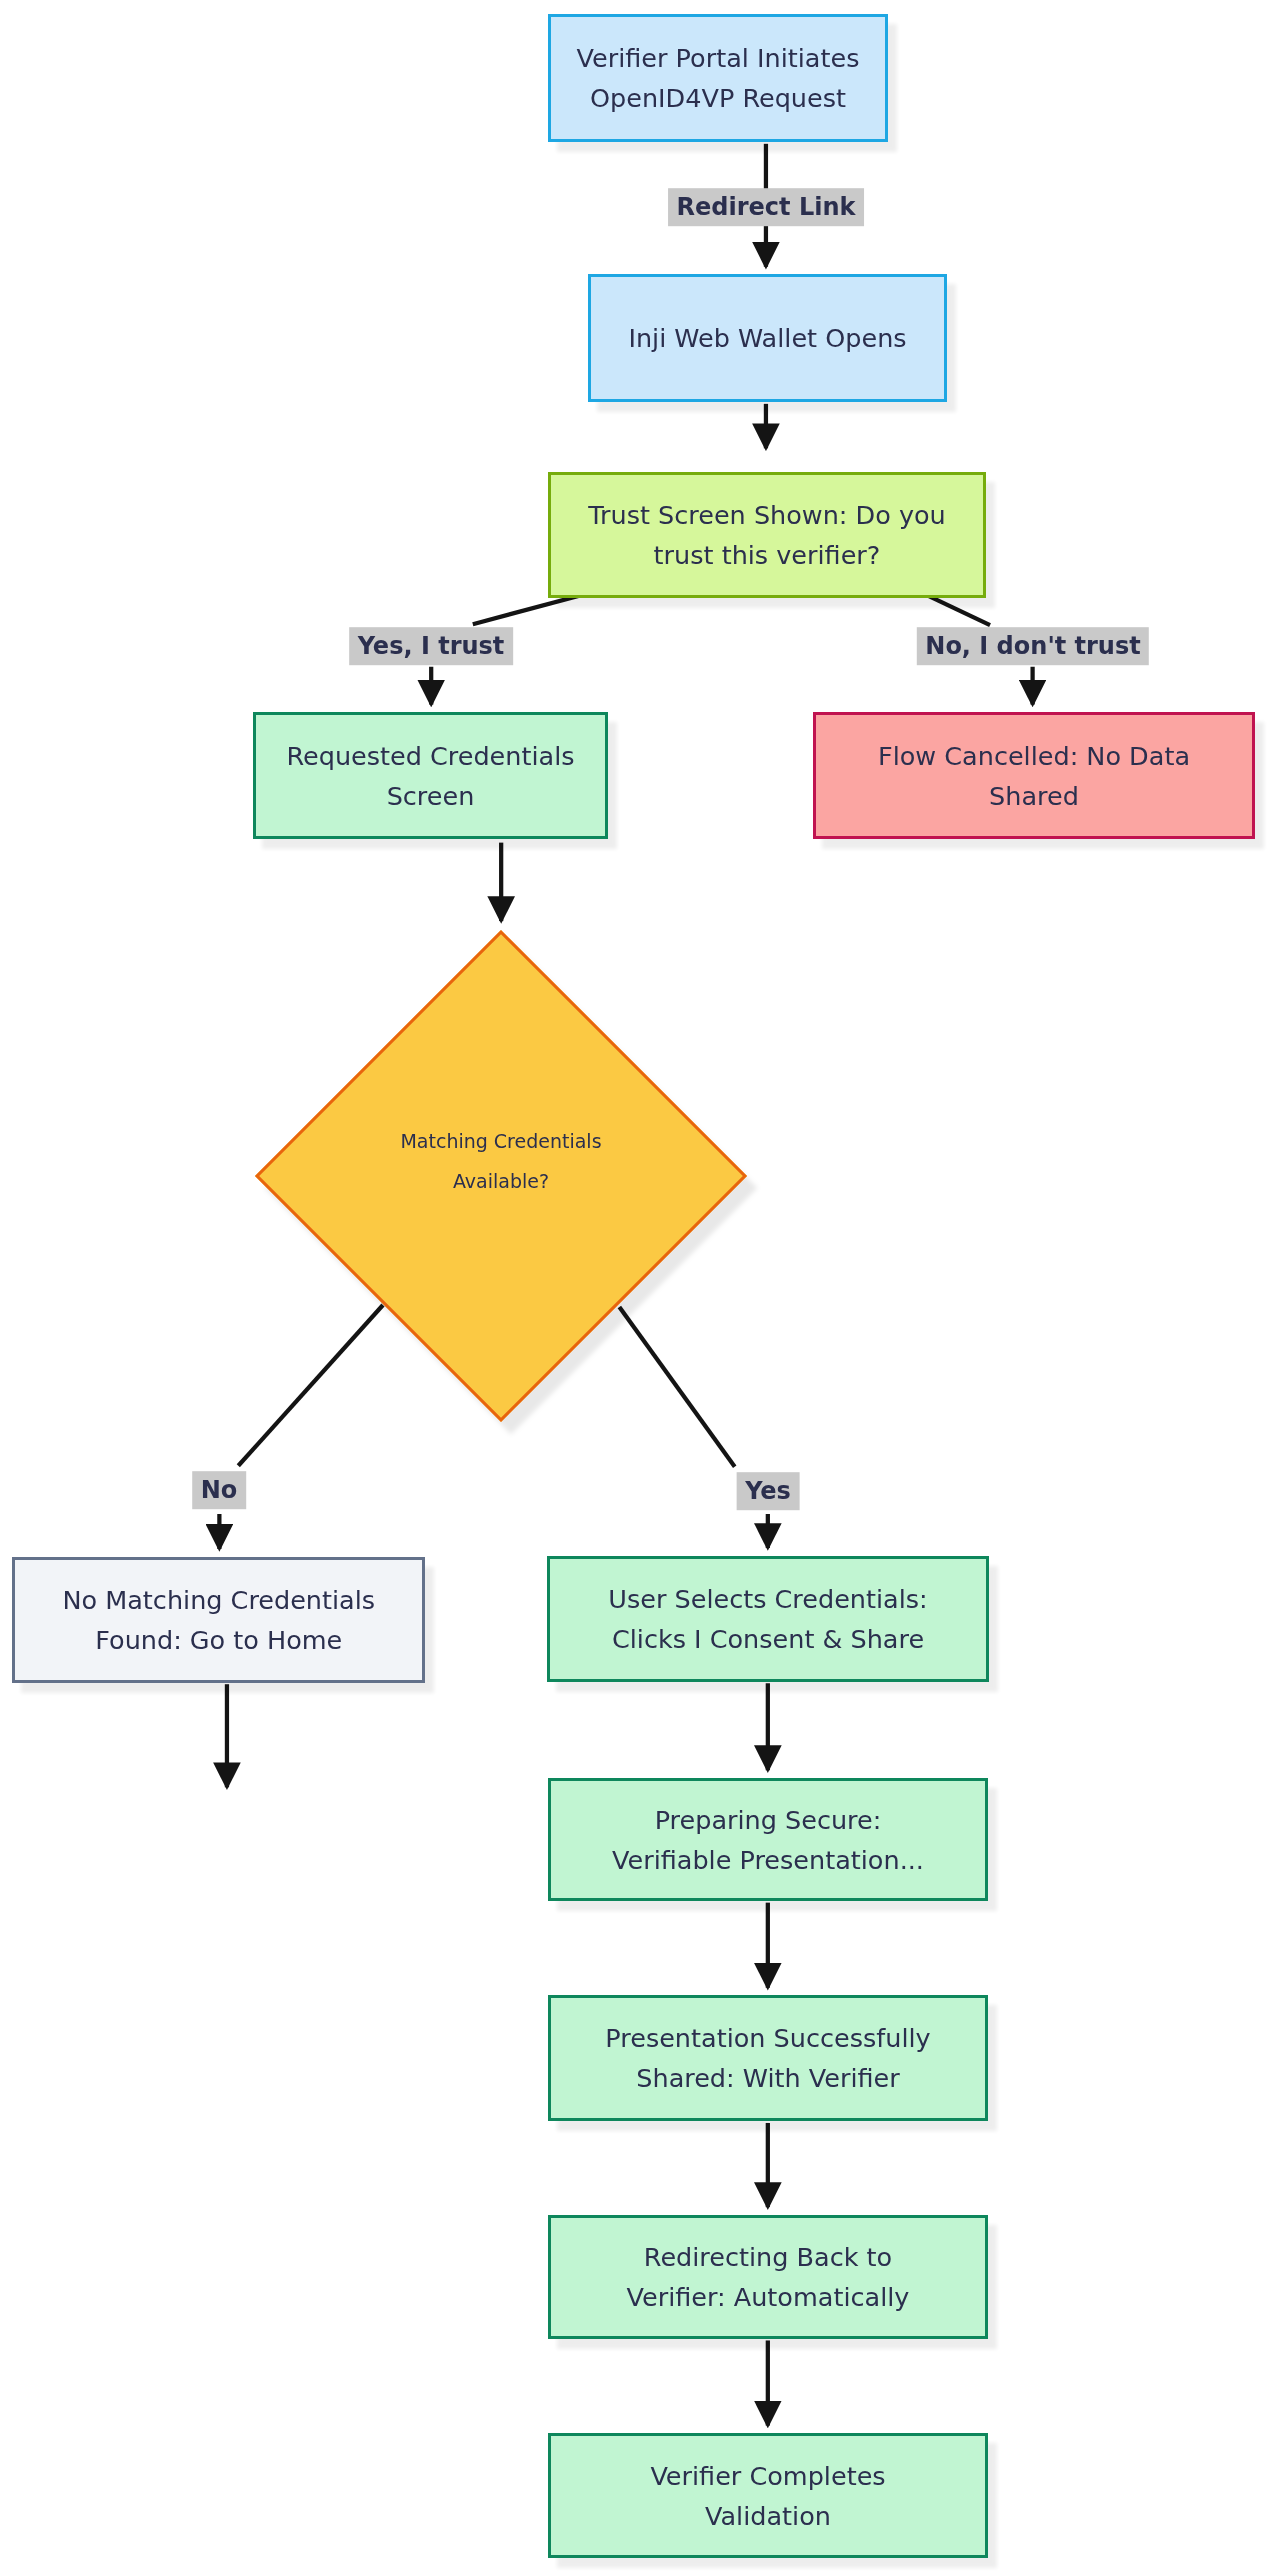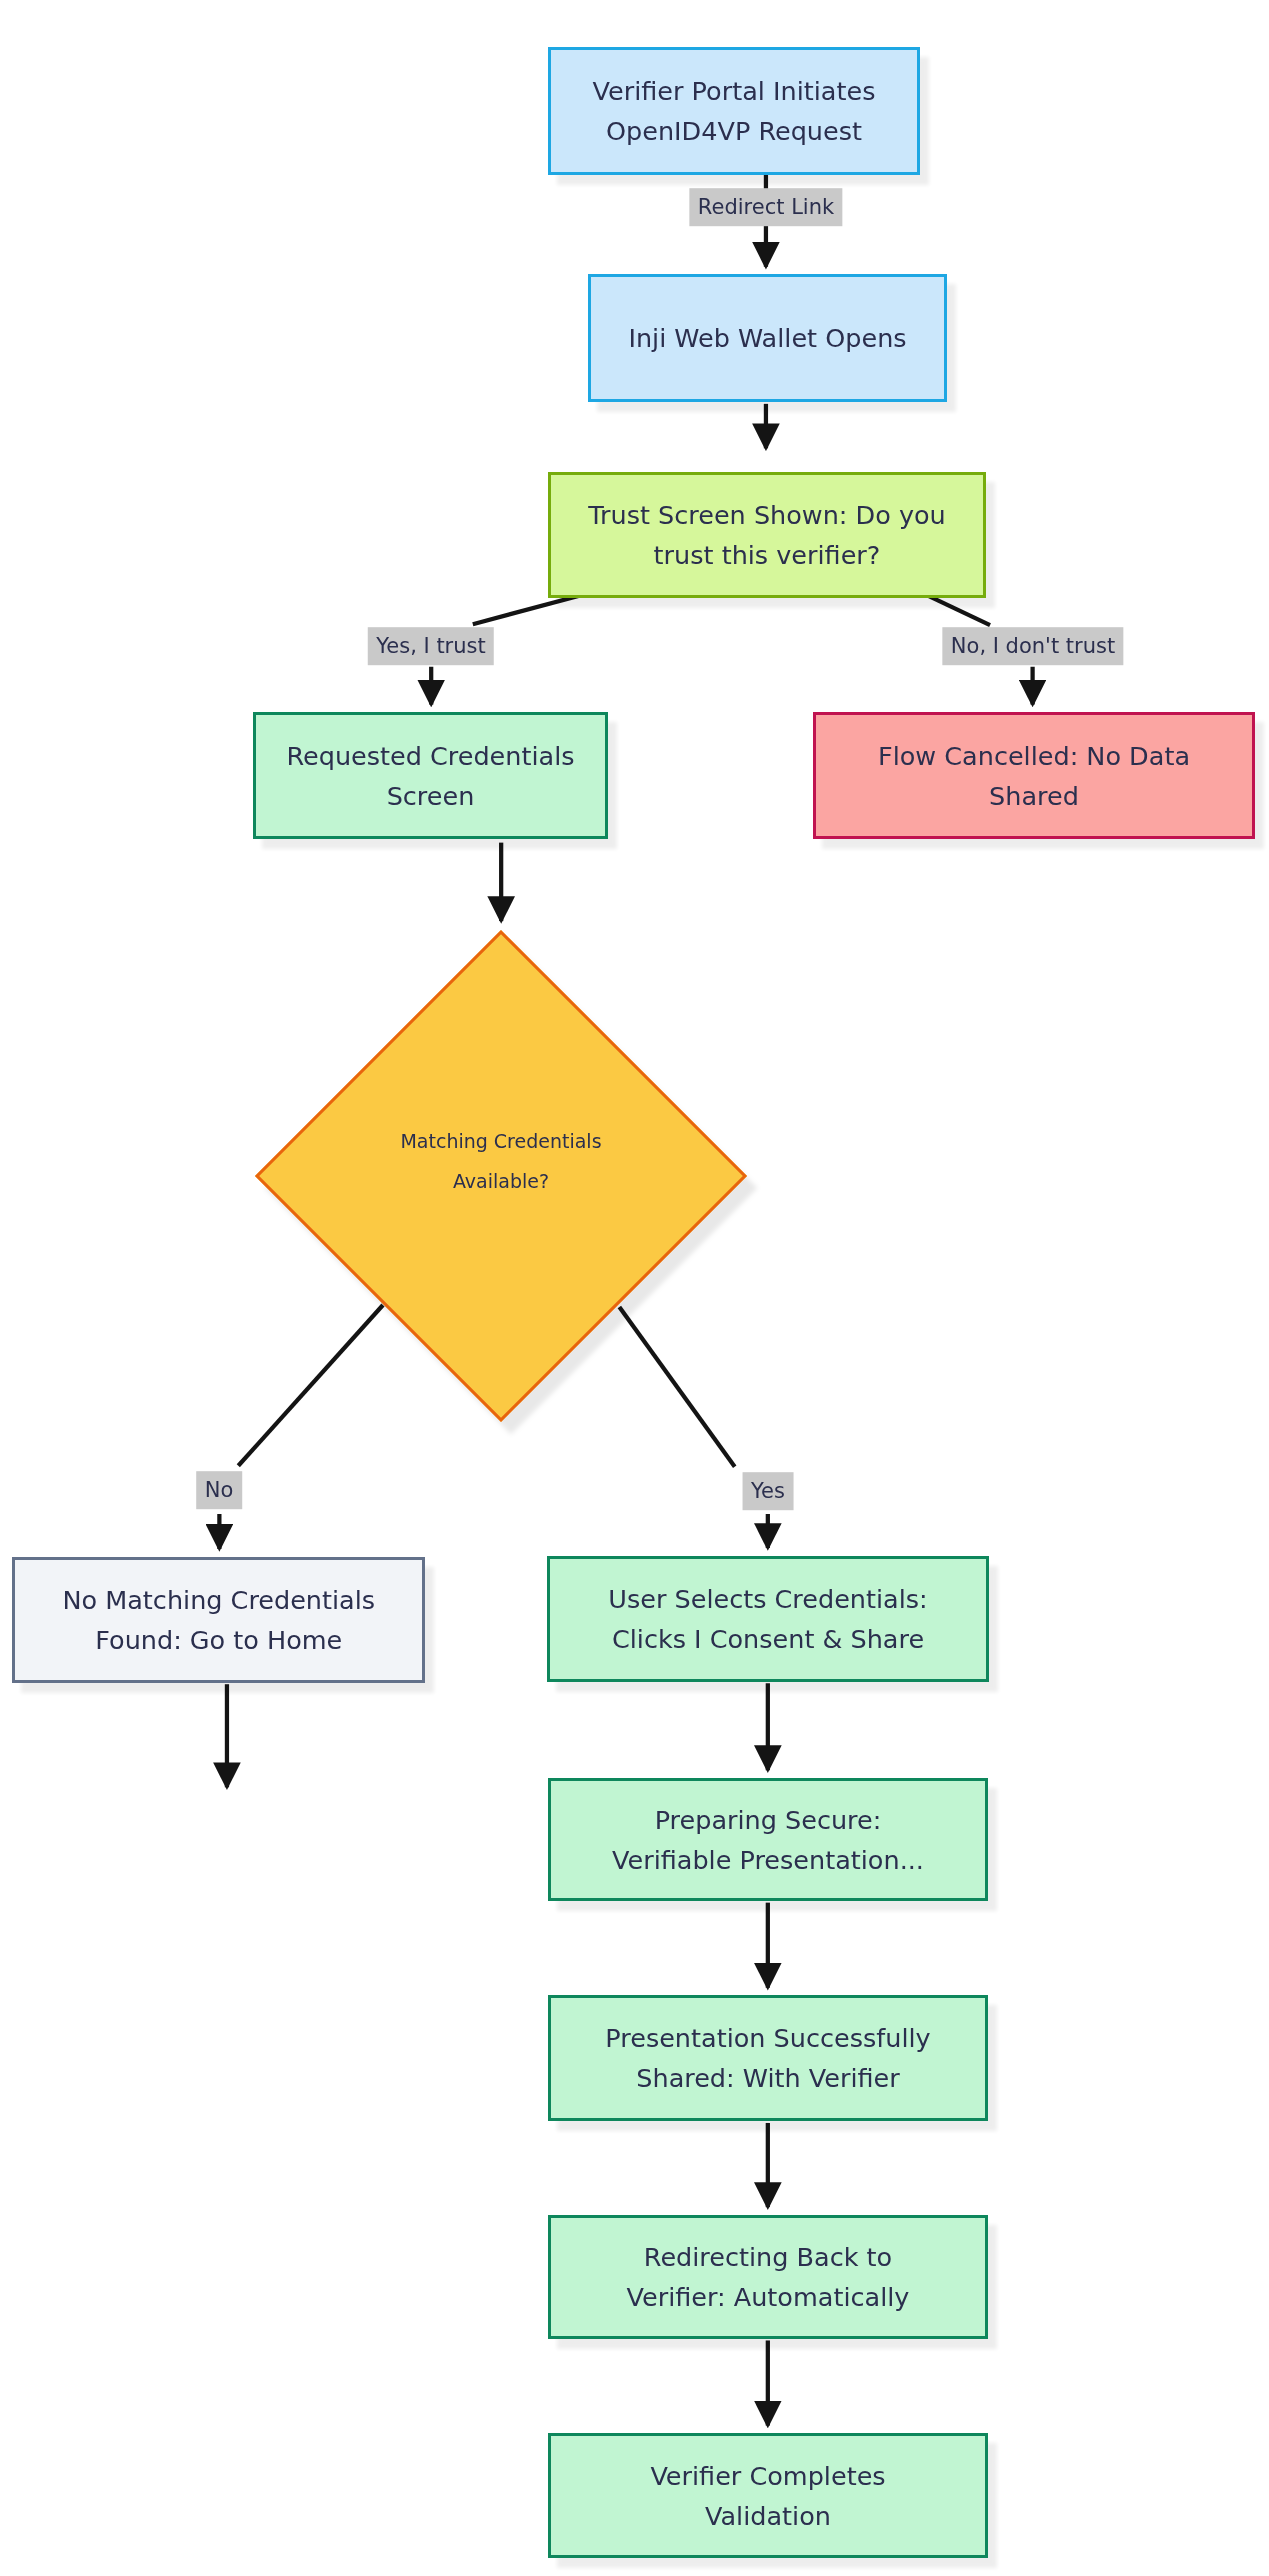--- a/index.html
+++ b/index.html
@@ -15,21 +15,21 @@
     text-align:center; white-space:pre-line;
     font-size:25.5px; line-height:40px; color:#2b2f4e;
     box-shadow:8.5px 10.4px 3.8px rgba(0,0,0,0.07);
   }
   .blue { background:#cbe7fb; border-color:#1ea7e3; }
   .lime { background:#d6f79b; border-color:#76ac0c; }
   .mint { background:#c1f5d2; border-color:#0e875c; }
   .red  { background:#fba5a2; border-color:#c01350; }
   .gray { background:#f2f4f8; border-color:#63718a; }
 
-  #n1  { left:548px; top:14px;   width:372px; height:128px;margin-top:33px; }
+  #n1  { left:548px; top:14px;   width:340px; height:128px; }
   #n2  { left:588px; top:274px;  width:359px; height:128px; }
   #n3  { left:548px; top:472px;  width:438px; height:126px; }
   #n4  { left:253px; top:712px;  width:355px; height:127px; }
   #n5  { left:813px; top:712px;  width:442px; height:127px; }
   #n6  { left:12.3px;  top:1557px; width:413px; height:126px; }
   #n7  { left:120px; top:1795px; width:230px; height:87px;  }
   #n8  { left:547px; top:1556px; width:442px; height:126px; }
   #n9  { left:548px; top:1778px; width:440px; height:123px; }
   #n10 { left:548px; top:1995px; width:440px; height:126px;justify-content:center; }
   #n11 { left:548px; top:2215px; width:440px; height:124px; }
@@ -45,21 +45,21 @@
   }
   #diamond-label {
     position:absolute; inset:0; display:flex; align-items:center; justify-content:center;
     text-align:center; white-space:pre-line; font-size:19px; line-height:40px; color:#2b2f4e;
     transform:translateY(-15px);
   }
 
   .elabel {
     position:absolute; transform:translate(-50%,-50%);
     background:#c9c9c9; color:#2b2f4e;
-    font-size:21px; line-height:32px; padding:2.8px 8.5px; white-space:nowrap;
+    font-size:24px; line-height:32px; padding:2.8px 8.5px; white-space:nowrap;font-weight:bold;
   }
   #el-redirect { left:766px;  top:207px;  }
   #el-yestrust { left:431px;  top:646px;  }
   #el-notrust  { left:1033px; top:646px;  }
   #el-no       { left:219px;  top:1490px; }
   #el-yes      { left:768px;  top:1491px; }
 </style>
 </head>
 <body>
 

